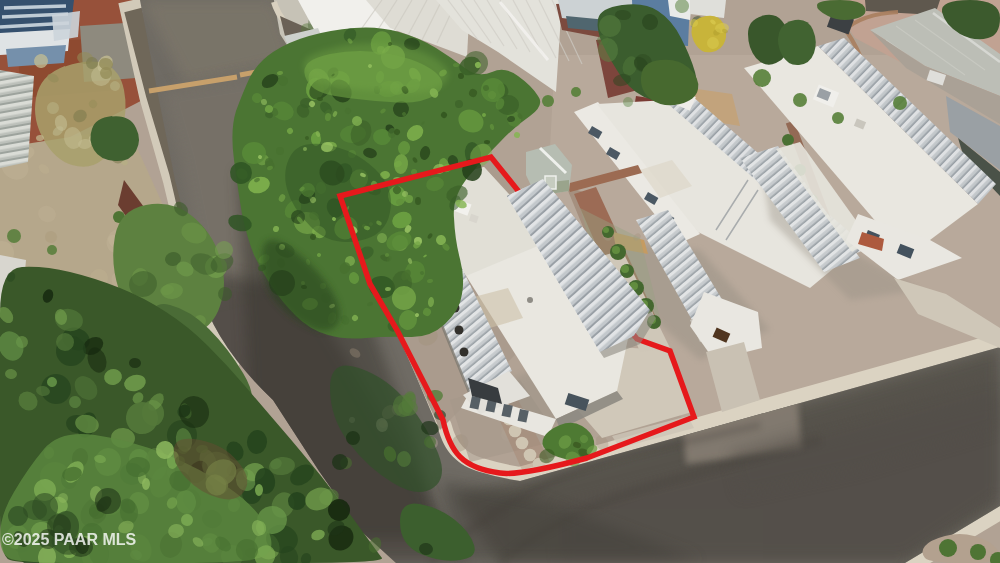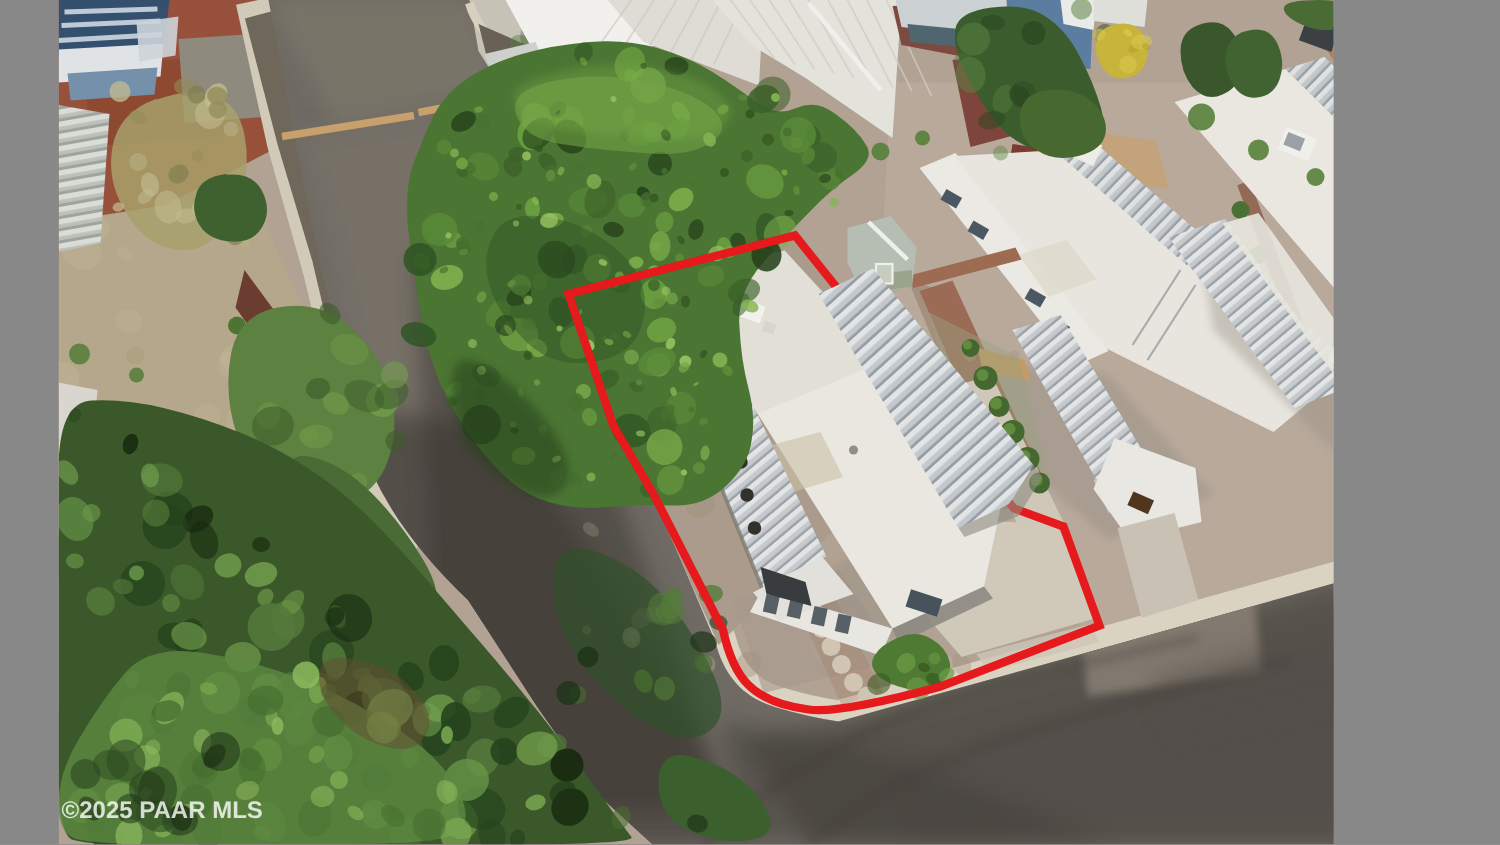--- a/index.html
+++ b/index.html
@@ -1,13 +1,13 @@
 <!DOCTYPE html>
 <html><head><meta charset="utf-8"><title>Aerial</title>
-<style>html,body{margin:0;padding:0;background:#888;}#wrap{width:850px;height:563px;overflow:hidden;margin-left:39px;}</style>
+<style>html,body{margin:0;padding:0;background:#888;}#wrap{width:1000px;height:563px;overflow:hidden;}</style>
 </head><body>
 <div id="wrap"><svg width="1000" height="563" viewBox="0 0 1000 563" xmlns="http://www.w3.org/2000/svg">
       <defs>
 <pattern id="ribA" width="9" height="9" patternUnits="userSpaceOnUse" patternTransform="rotate(48)">
   <rect width="9" height="9" fill="#c3c8cc"></rect>
           <rect width="3.6" height="9" fill="#e2e4e6"></rect>
           <rect x="7.2" width="1.8" height="9" fill="#959ca2"></rect>
 </pattern>
 <pattern id="ribB" width="8" height="8" patternUnits="userSpaceOnUse" patternTransform="rotate(50)">
   <rect width="8" height="8" fill="#c6cacd"></rect>

